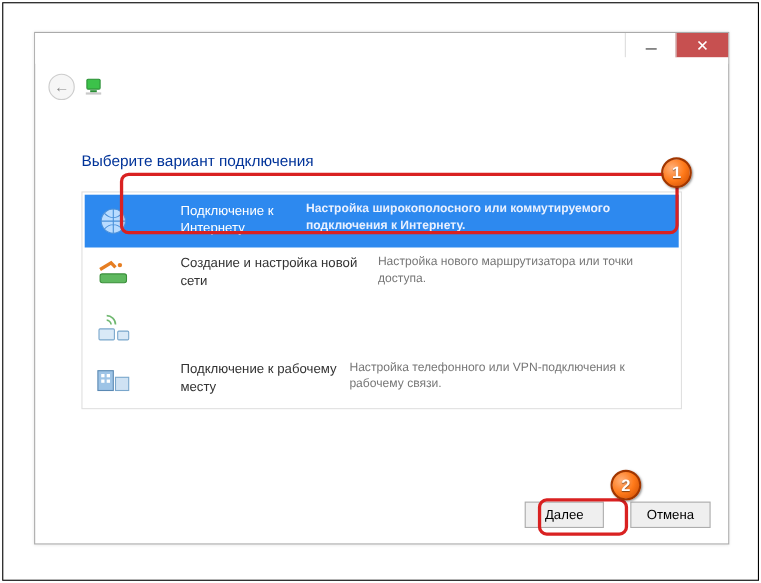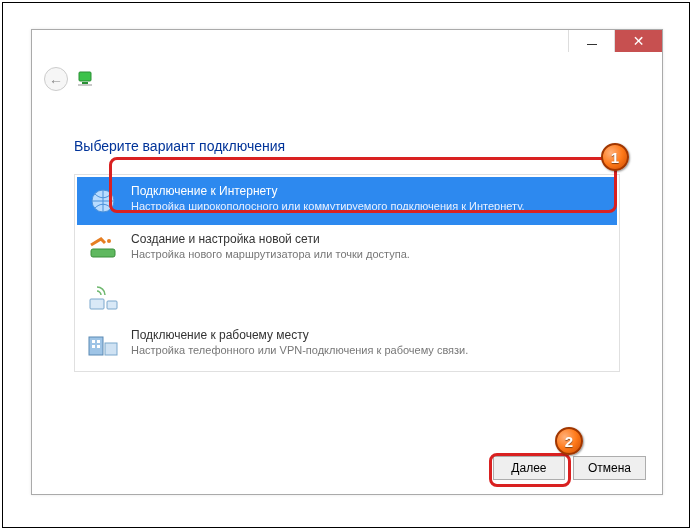--- a/index.html
+++ b/index.html
@@ -13,27 +13,27 @@
   .tb-close::before { content:"✕"; color:#fff; font-weight: 400; }
   .header { display:flex; align-items:center; gap:8px; padding: 8px 12px; height: 42px; }
   .back-btn { width:24px; height:24px; border:1px solid #ccc; border-radius:50%; display:flex; align-items:center; justify-content:center; color:#888; background:#f6f6f6; cursor:pointer; font-size: 14px; }
   .wiz-icon { width:18px; height:18px; }
   .header-title { font-size: 12.5px; color:#333; }
   .content { padding: 22px 42px 10px 42px; }
   .main-heading { color:#003399; font-size: 14px; font-weight: 400; margin-bottom: 20px; margin-top: 16px; }
   .options { border:1px solid #e0e0e0; padding: 2px; }
   .opt { display:flex; align-items:flex-start; padding: 6px 8px; cursor:pointer; }
   .opt.selected { background:#2d89ef; color:#fff; }
-  .opt.selected .opt-desc { color:#e8f0ff; }
+  .opt.selected .opt-desc { color:#e8f0ff;font-weight:bold; }
   .opt-icon { width:36px; height:36px; flex:0 0 36px; margin-right:10px; display:flex; align-items:center; justify-content:center; }
-  .opt-texts { display:flex; flex-direction:column; line-height:1.35; }
+  .opt-texts { display:flex; line-height:1.35;margin-left:33px; }
   .opt-title { font-size:12px; color:#333; }
   .opt.selected .opt-title { color:#fff; }
   .opt-desc { font-size:11px; color:#777; }
-  .footer { position:absolute; bottom: 14px; right: 16px; display:flex; gap:8px; }
+  .footer { position:absolute; bottom: 14px; right: 16px; display:flex; gap:24px; }
   .btn { min-width: 72px; height: 24px; border:1px solid #adadad; background:#efefef; font-size:12px; cursor:pointer; padding: 0 14px; }
   
   .marker { position:absolute; width:28px; height:28px; border-radius:50%; background: radial-gradient(circle at 33% 33%, #ffb07a 0%, #ff7a1a 50%, #c94800 100%); border:2px solid #a03600; display:flex; align-items:center; justify-content:center; color:#fff; font-weight:bold; font-size:15px; box-shadow: 1px 1px 2px rgba(0,0,0,0.4); text-shadow:0 1px 1px rgba(0,0,0,.5); }
   .hl { position:absolute; border:3px solid #d92121; border-radius:8px; pointer-events:none; }
 </style>
 </head>
 <body>
 
 <div class="outer-frame">
   <div class="window">

